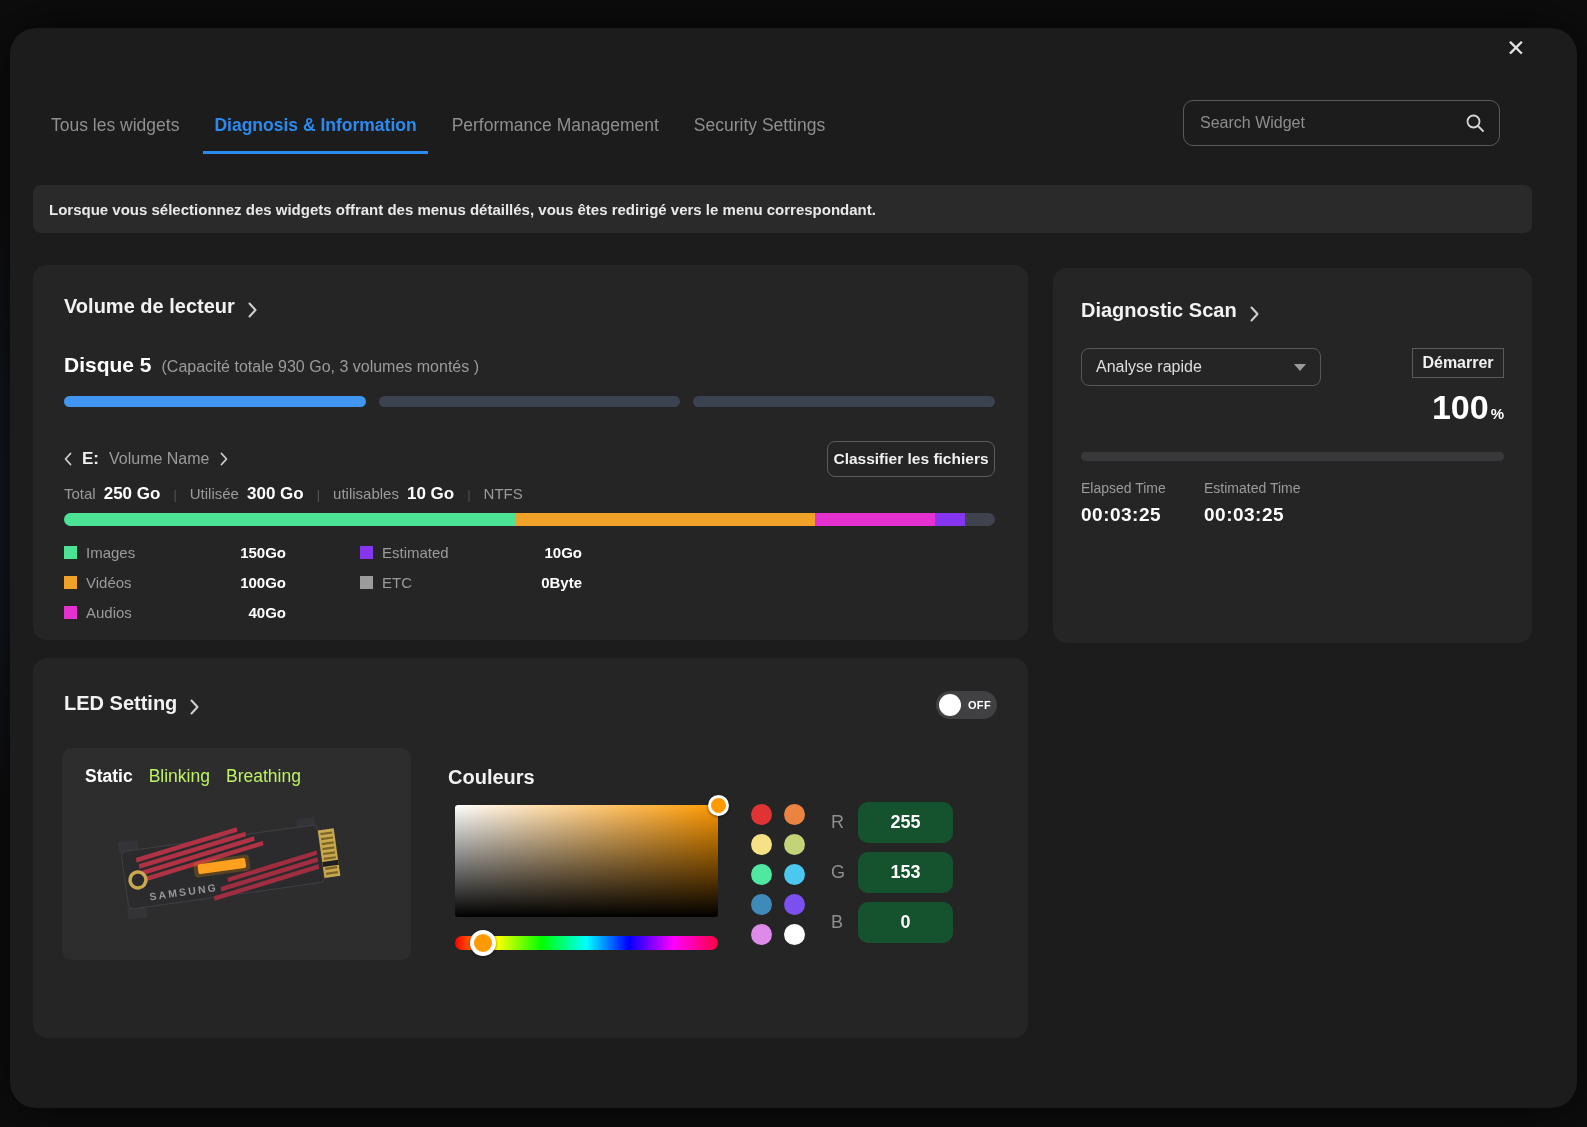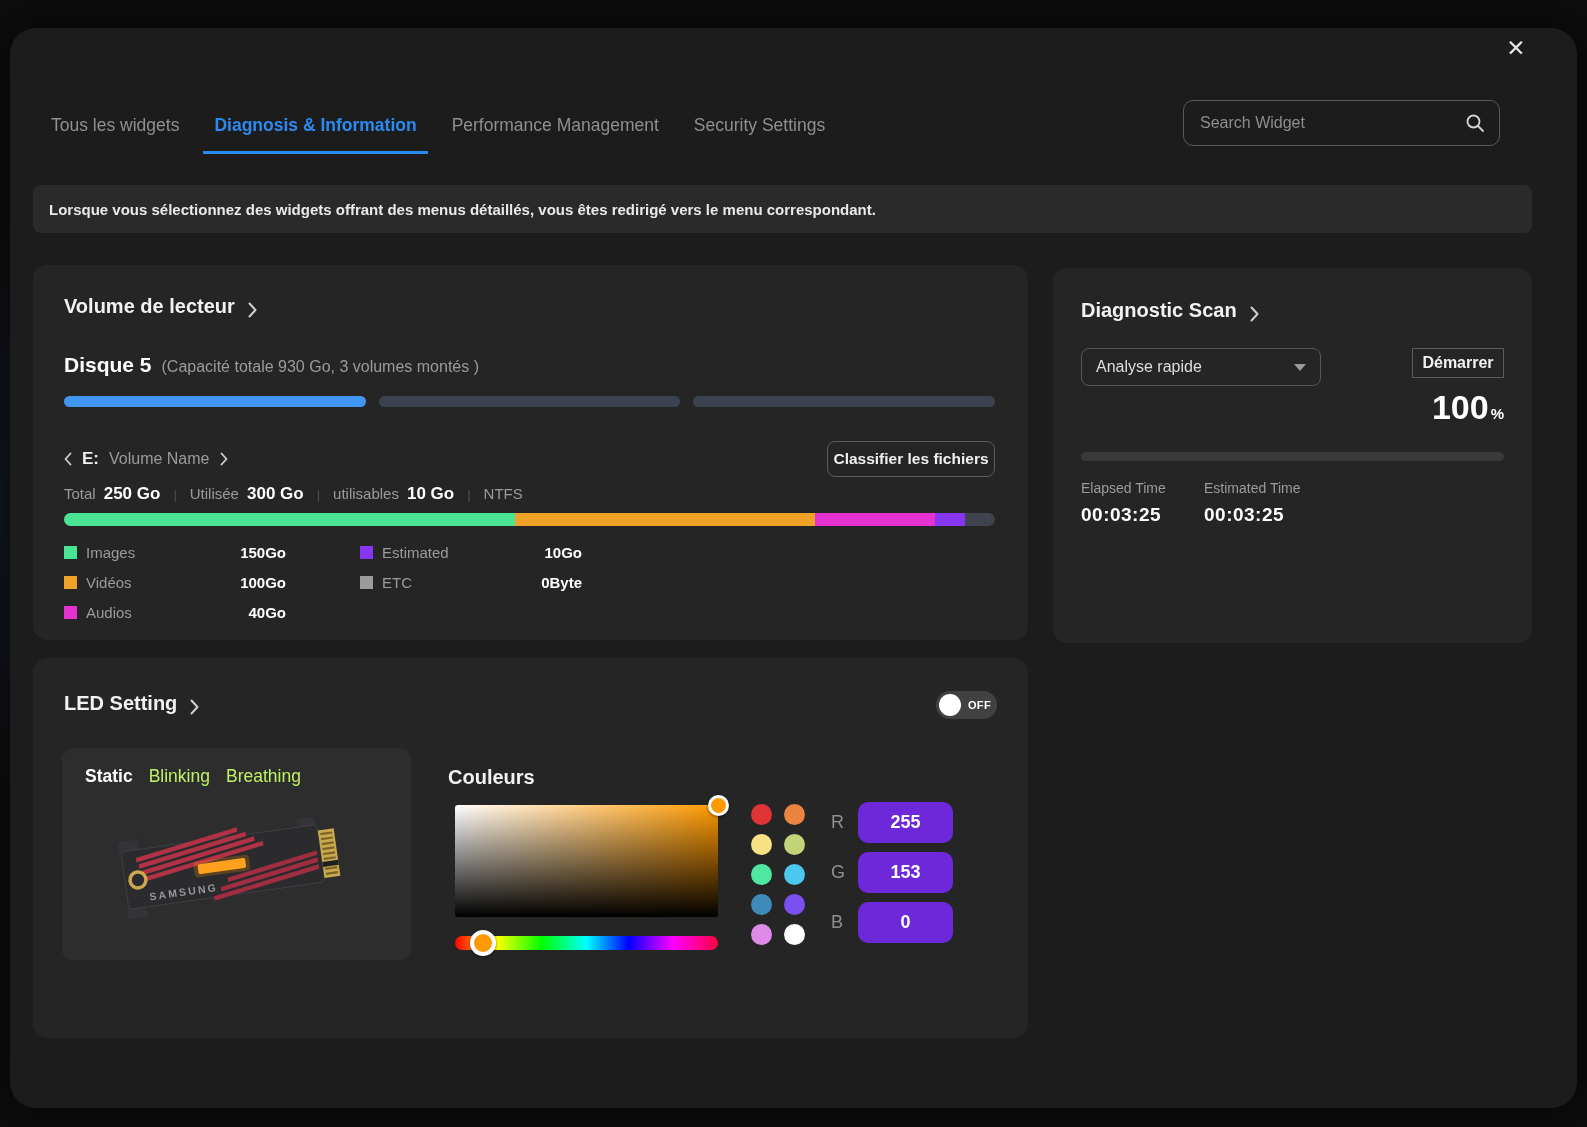--- a/index.html
+++ b/index.html
@@ -109,21 +109,21 @@
     background: linear-gradient(to right,#ff0000 0%,#ffff00 16%,#00ff00 33%,#00ffff 50%,#0000ff 66%,#ff00ff 83%,#ff0040 100%); }
   .hue-handle { position:absolute; left:15px; top:-6px; width:26px; height:26px; border-radius:50%;
     border:4px solid #fff; box-shadow:0 1px 3px rgba(0,0,0,.5); cursor:grab; }
 
   .swatch-grid { left:718px; top:146px; display:grid; grid-template-columns:21px 21px; grid-auto-rows:21px;
     column-gap:12px; row-gap:9px; }
   .swatch { width:21px; height:21px; border-radius:50%; cursor:pointer; }
 
   .rgb-row { left:798px; height:41px; display:flex; align-items:center; gap:12px; }
   .rgb-label { width:15px; font-size:18px; color:#8f8f8f; }
-  .rgb-box { width:95px; height:41px; background:#6d28d9; border-radius:10px; display:flex; align-items:center;
+  .rgb-box { width:95px; height:41px; background:#14532d; border-radius:10px; display:flex; align-items:center;
     justify-content:center; font-size:18px; font-weight:bold; color:#fff; cursor:text; }
 
   .chev { display:block; }
 </style>
 </head>
 <body>
 
 <div class="modal">
 
 

